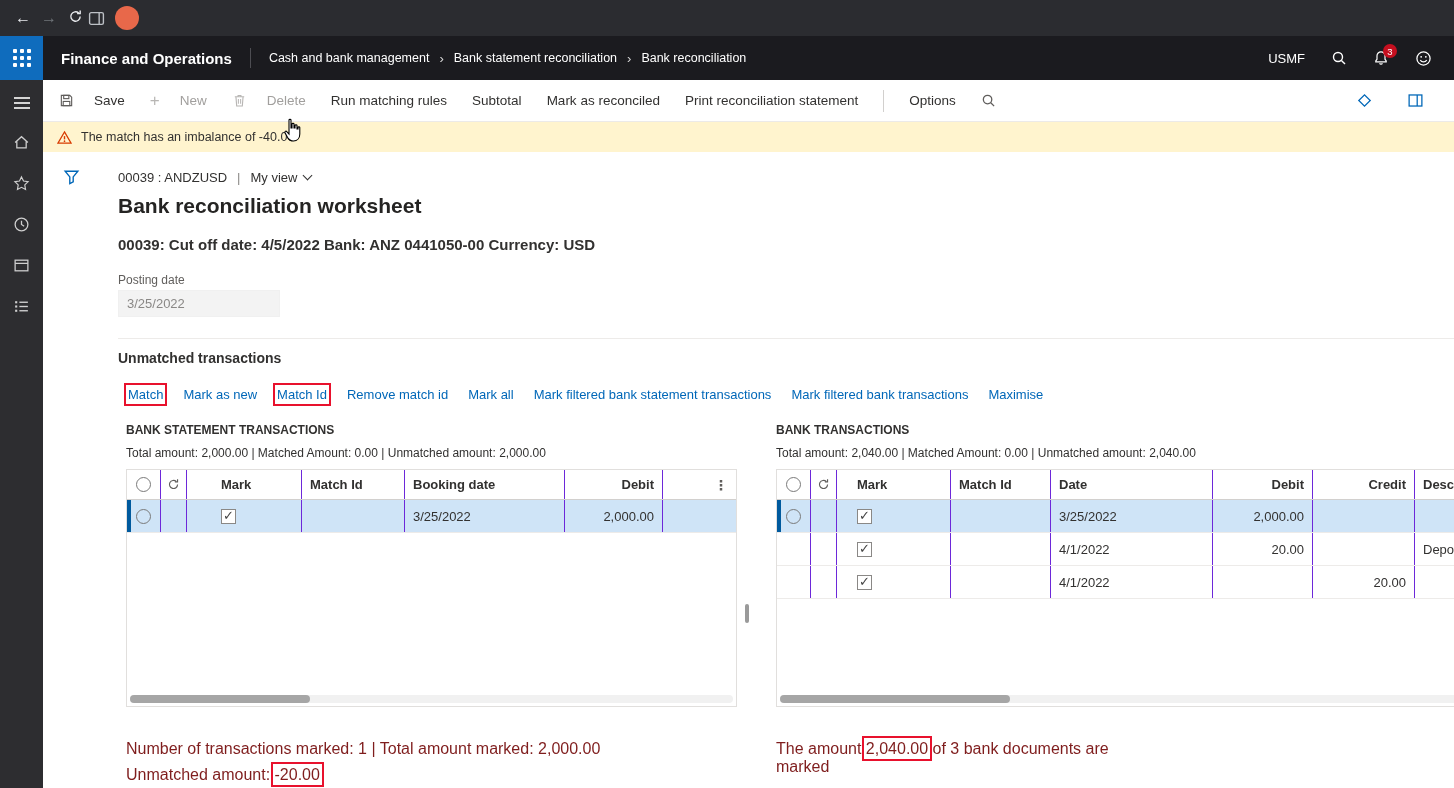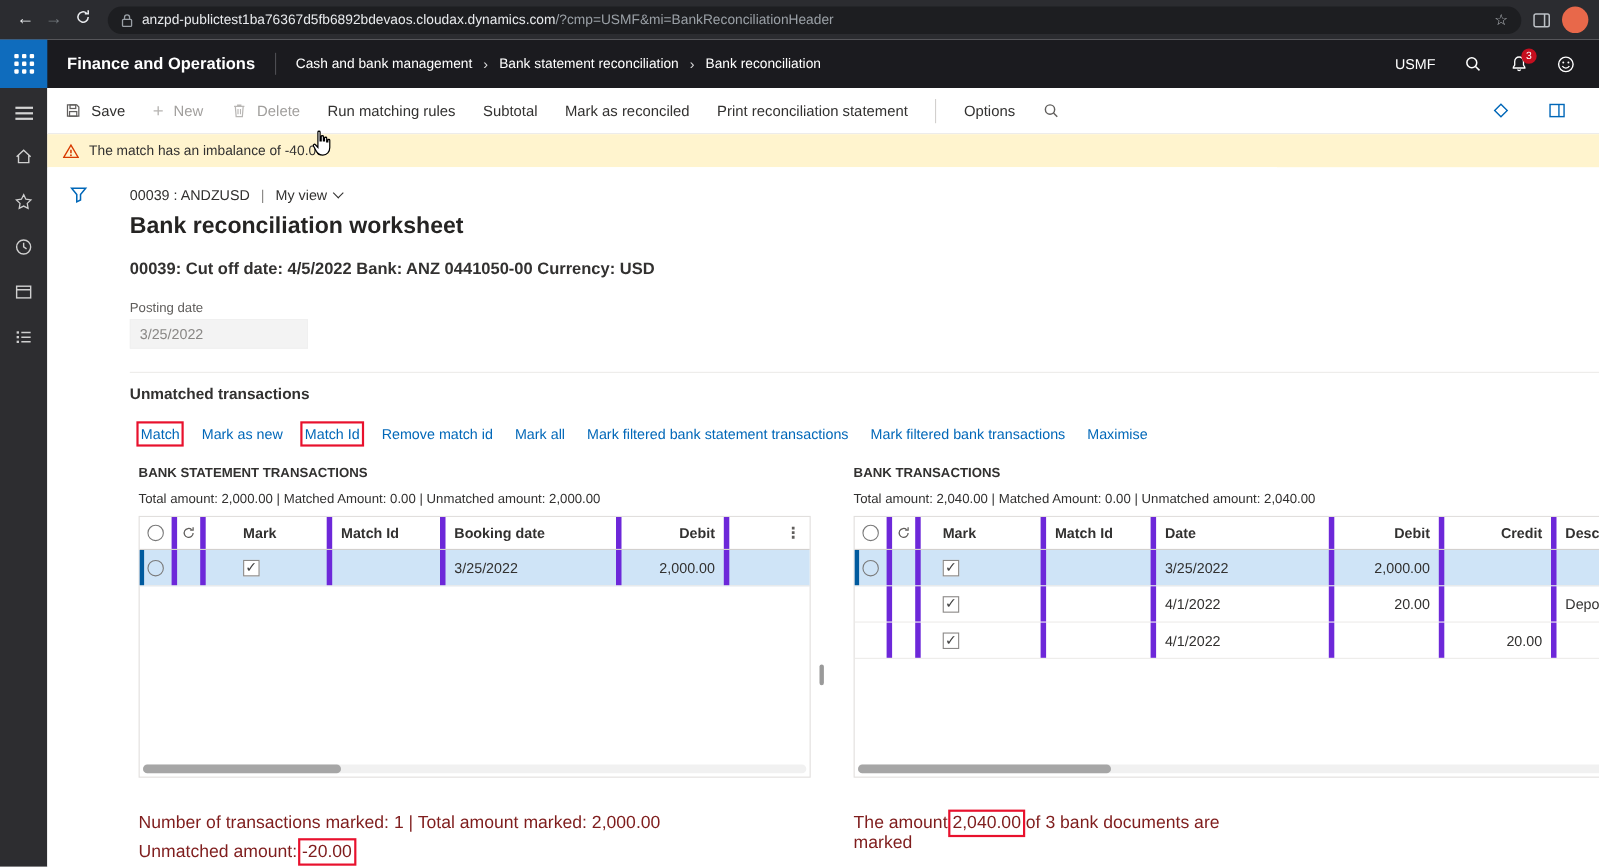--- a/index.html
+++ b/index.html
@@ -43,21 +43,21 @@
   
   .left-rail { position:absolute; top:80px; left:0; width:43px; height:708px; background:#2d2d30;
     display:flex; flex-direction:column; align-items:center; }
   .hamburger { margin:14px 0 22px; cursor:pointer; }
   .hamburger div { width:16px; height:2px; background:#d4d4d4; margin:3px 0; }
   .rail-icon { color:#cfcfcf; margin-bottom:24px; cursor:pointer; display:flex; }
 
   
   .action-bar { position:absolute; top:80px; left:43px; width:1411px; height:42px; background:#fff;
     border-bottom:1px solid #eceae8; display:flex; align-items:center; padding:0 16px; }
-  .ab-item { display:flex; align-items:center; gap:9px; margin-right:25px; font-size:13.5px;
+  .ab-item { display:flex; align-items:center; gap:20px; margin-right:25px; font-size:13.5px;
     color:#323130; cursor:pointer; white-space:nowrap; }
   .ab-item.disabled { color:#a19f9d; }
   .ab-icon { display:flex; color:#605e5c; }
   .ab-item.disabled .ab-icon { color:#b8b6b4; }
   .plus-glyph { font-size:17px; line-height:14px; }
   .ab-div { width:1px; height:22px; background:#d2d0ce; margin-right:25px; }
   .ab-right { margin-left:auto; display:flex; align-items:center; gap:34px; padding-right:14px; }
 
   
   .warning-bar { position:absolute; top:122px; left:43px; width:1411px; height:30px; background:#fff4ce;
@@ -86,21 +86,21 @@
 
   
   .grid-wrap { position:absolute; top:271px; }
   .grid-left { left:83px; width:611px; }
   .grid-right { left:733px; width:778px; }
   .grid-title { font-size:12px; font-weight:700; color:#323130; }
   .grid-summary { margin-top:9px; font-size:12px; color:#323130; }
   .grid-box { margin-top:9px; height:238px; border:1px solid #e1dfdd; position:relative; background:#fff; }
   .g-row { display:flex; height:33px; border-bottom:1px solid #edebe9; position:relative; }
   .g-head { height:30px; border-bottom:1px solid #d2d0ce; }
-  .cell { display:flex; align-items:center; padding:0 8px; font-size:13px; border-right:5px solid #6d28d9;
+  .cell { display:flex; align-items:center; padding:0 8px; font-size:13px; border-right:1px solid #6d28d9;
     overflow:hidden; white-space:nowrap; flex:none; }
   .g-head .cell { font-weight:700; color:#323130; cursor:pointer; }
   .num { justify-content:flex-end; }
   .c-sel  { width:34px; justify-content:center; padding:0; }
   .c-sync { width:26px; justify-content:center; padding:0; }
   .grid-left  .c-mark { width:115px; padding-left:34px; }
   .grid-left  .c-matchid { width:103px; }
   .grid-left  .c-date { width:160px; }
   .grid-left  .c-debit { width:98px; }
   .grid-left  .c-more { width:73px; justify-content:flex-end; border-right:none; }
@@ -133,32 +133,20 @@
 
 <div class="browser-bar">
   <span class="bnav">←</span>
   <span class="bnav disabled">→</span>
   <span class="bnav">
     <svg width="15" height="15" viewBox="0 0 16 16">
         <path d="M13 8a5 5 0 1 1-1.6-3.7" fill="none" stroke="#e8eaed" stroke-width="1.5"></path>
         <path d="M13 1.5V4.8H9.7" fill="none" stroke="#e8eaed" stroke-width="1.5"></path>
       </svg>
   </span>
-  <div class="address-bar">
-    <span style="display:flex;margin-right:8px;">
-      <svg width="11" height="13" viewBox="0 0 12 14">
-          <rect x="1.5" y="6" width="9" height="7" rx="1" fill="none" stroke="#9aa0a6" stroke-width="1.3"></rect>
-          <path d="M3.5 6V4a2.5 2.5 0 0 1 5 0v2" fill="none" stroke="#9aa0a6" stroke-width="1.3"></path>
-        </svg>
-    </span>
-    <span class="url-main">anzpd-publictest1ba76367d5fb6892bdevaos.cloudax.dynamics.com</span>
-      <span class="url-path">/?cmp=USMF&amp;mi=BankReconciliationHeader</span>
-    <span class="spacer"></span>
-    <span class="addr-star">☆</span>
-  </div>
   <span style="display:flex;">
     <svg width="17" height="17" viewBox="0 0 16 16">
         <rect x="1.5" y="2.5" width="13" height="11" rx="1.5" fill="none" stroke="#bdc1c6" stroke-width="1.3"></rect>
         <line x1="10.5" y1="2.5" x2="10.5" y2="13.5" stroke="#bdc1c6" stroke-width="1.3"></line>
       </svg>
   </span>
   <span class="browser-avatar"></span>
 </div>
 
 <div class="app-header">

